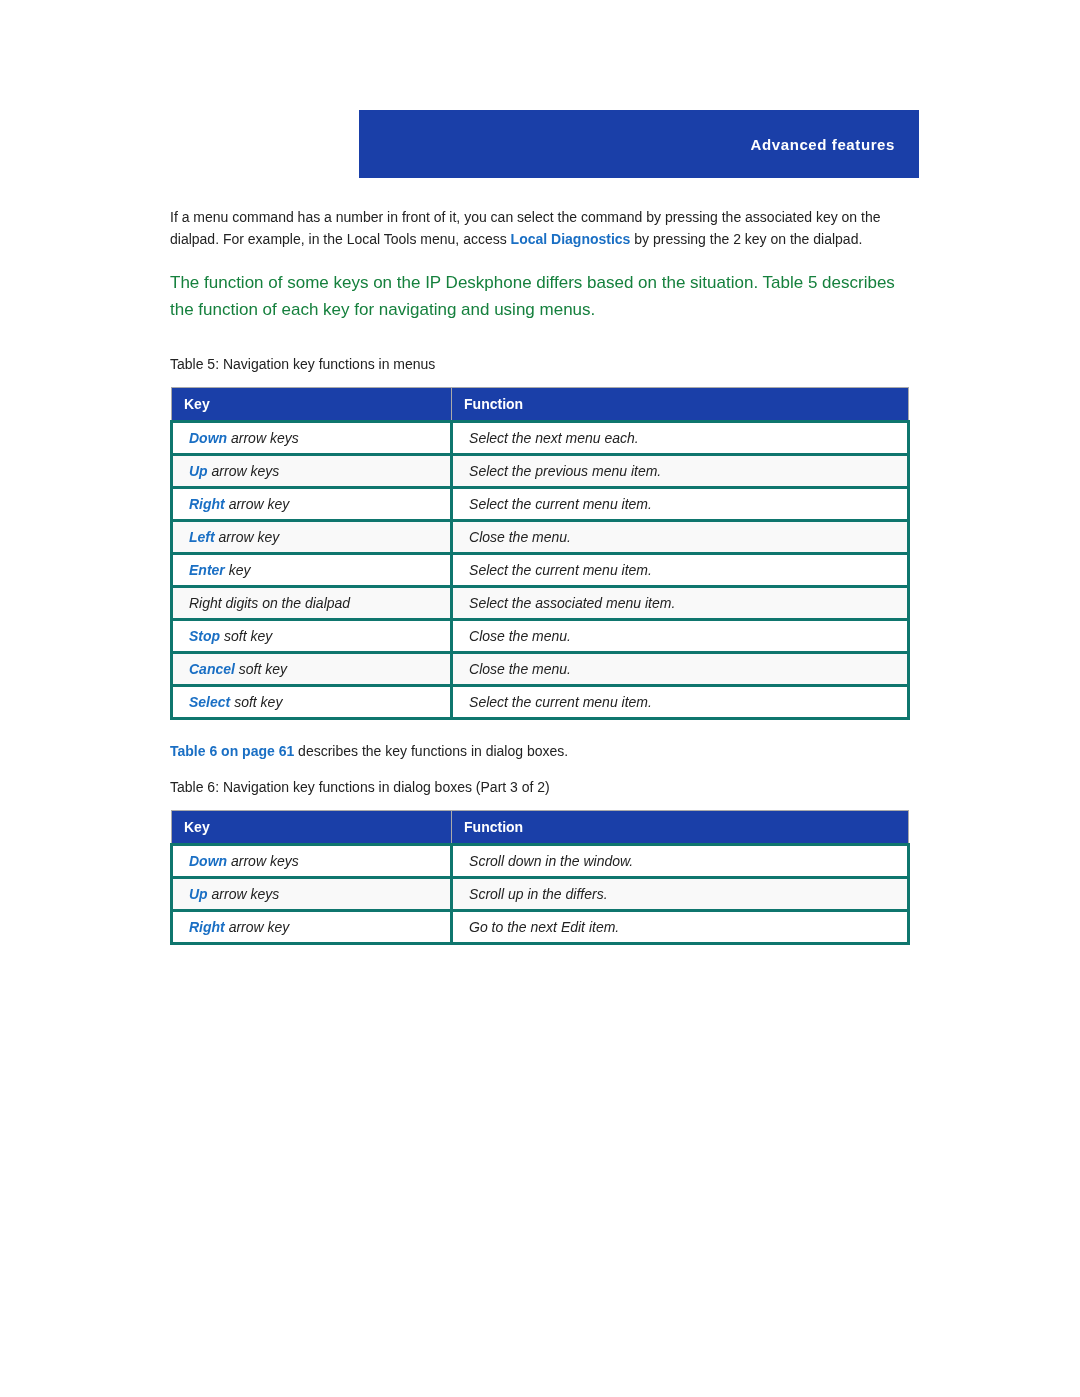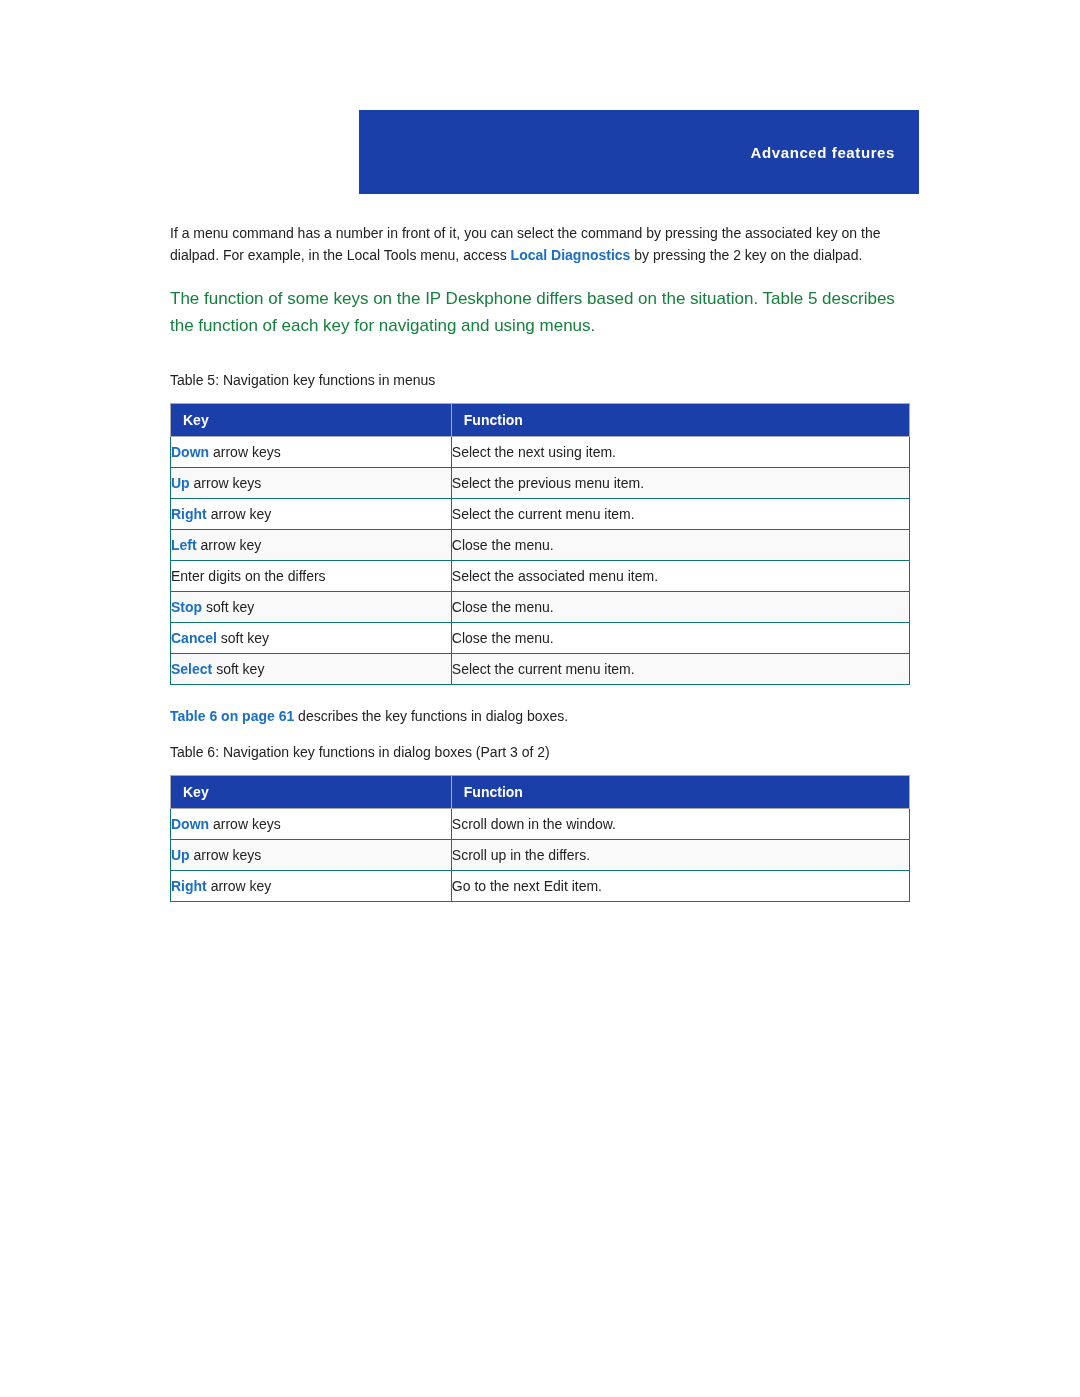--- a/index.html
+++ b/index.html
@@ -18,21 +18,21 @@
       min-height: 1397px;
       background: #fff;
       position: relative;
       padding: 0;
     }
 
     
     .header-banner {
       background: #1a3fa8;
       width: 560px;
-      height: 84px;
+      height: 68px;
       margin-left: 359px;
       margin-top: 110px;
       display: flex;
       align-items: center;
       justify-content: flex-end;
       padding-right: 24px;
     }
 
     .header-banner-title {
       color: #ffffff;
@@ -87,25 +87,26 @@
       background: #1a3fa8;
       color: #ffffff;
       font-weight: bold;
       font-size: 14px;
       padding: 8px 12px;
       text-align: left;
       border: 1px solid #aaa;
     }
 
     .nav-table td {
-      border: 1px solid #0f766e;
-      padding: 7px 0;
+      border: 3px solid #0f766e;
+      padding: 7px 16px;
       font-size: 14px;
       vertical-align: top;
       background: #ffffff;
+      font-style: italic;
     }
 
     .nav-table tr:nth-child(even) td {
       background: #f9f9f9;
     }
 
     .key-col {
       width: 38%;
     }
 
@@ -147,36 +148,40 @@
     <table class="nav-table">
       <thead>
         <tr>
           <th class="key-col">Key</th>
           <th class="func-col">Function</th>
         </tr>
       </thead>
       <tbody>
         <tr>
           <td><span class="key-blue">Down</span> arrow keys</td>
-          <td>Select the next using item.</td>
+          <td>Select the next menu each.</td>
         </tr>
         <tr>
           <td><span class="key-blue">Up</span> arrow keys</td>
           <td>Select the previous menu item.</td>
         </tr>
         <tr>
           <td><span class="key-blue">Right</span> arrow key</td>
           <td>Select the current menu item.</td>
         </tr>
         <tr>
           <td><span class="key-blue">Left</span> arrow key</td>
           <td>Close the menu.</td>
         </tr>
         <tr>
-          <td>Enter digits on the differs</td>
+          <td><span class="key-blue">Enter</span> key</td>
+          <td>Select the current menu item.</td>
+        </tr>
+        <tr>
+          <td>Right digits on the dialpad</td>
           <td>Select the associated menu item.</td>
         </tr>
         <tr>
           <td><span class="key-blue">Stop</span> soft key</td>
           <td>Close the menu.</td>
         </tr>
         <tr>
           <td><span class="key-blue">Cancel</span> soft key</td>
           <td>Close the menu.</td>
         </tr>

